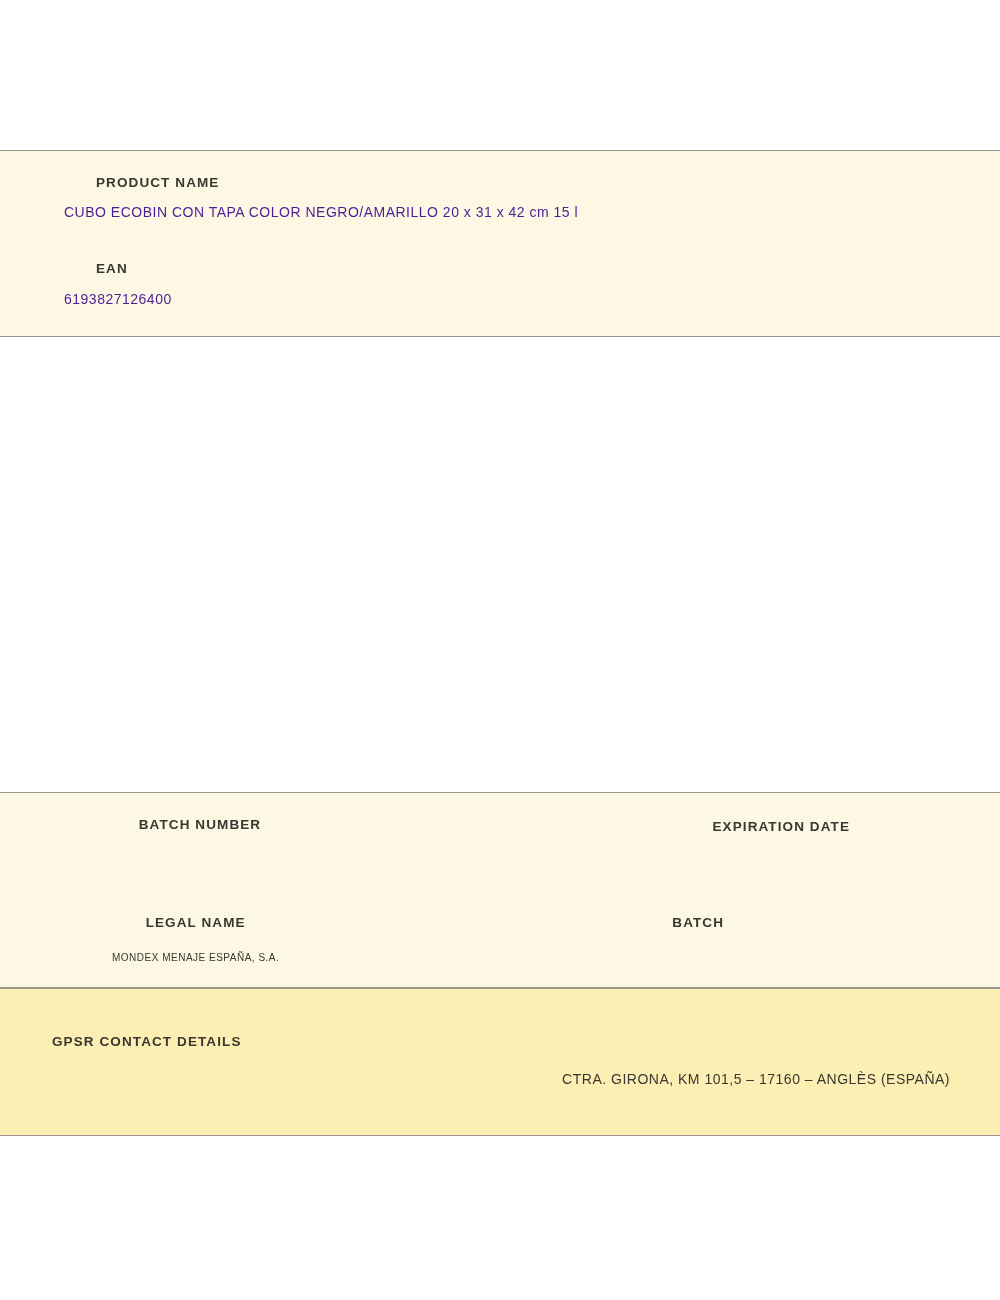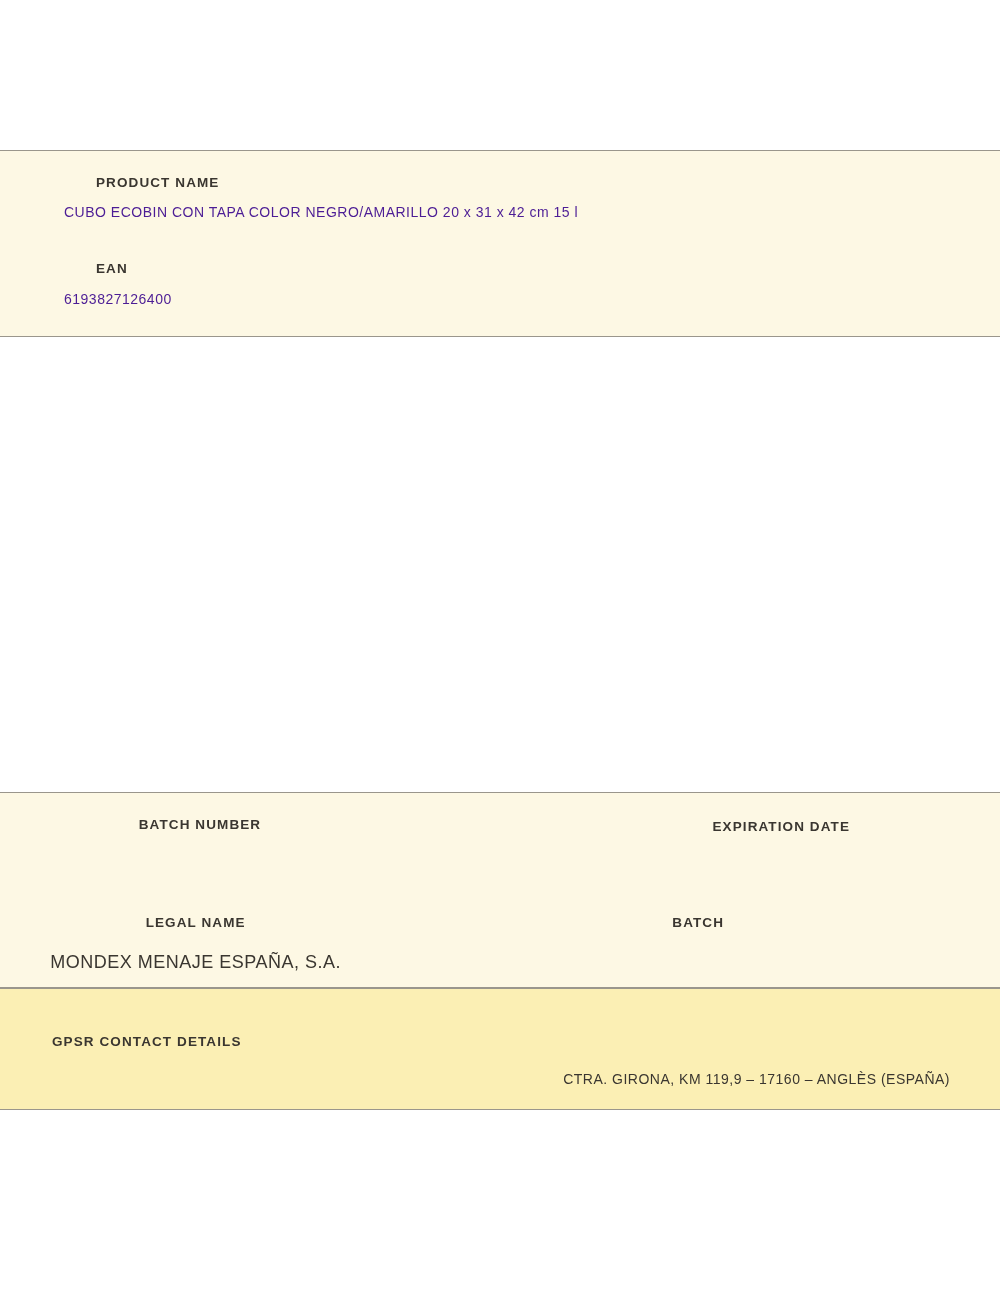--- a/index.html
+++ b/index.html
@@ -118,32 +118,32 @@
     width: 330px;
     text-align: right;
   }
   .center-label {
     font-size: 13.5px;
     font-weight: bold;
     letter-spacing: 1.1px;
     margin: 0 0 22px 0;
   }
   .center-value {
-    font-size: 18px;
+    font-size: 10px;
     letter-spacing: 0.5px;
     margin: 0;
   }
 
   
   .gpsr-block {
     position: absolute;
     left: 0;
     top: 988px;
     width: 1000px;
-    height: 122px;
+    height: 148px;
     background: #fbefb4;
     border-top: 1px solid #9a968c;
     border-bottom: 1px solid #9a968c;
     box-sizing: border-box;
   }
   .gpsr-label {
     position: absolute;
     left: 52px;
     top: 45px;
     font-size: 13.5px;
@@ -208,18 +208,18 @@
         <p class="center-value">MONDEX MENAJE ESPAÑA, S.A.</p>
       </div>
       <div class="col-origin">
         <p class="center-label">BATCH</p>
       </div>
     </div>
   </section>
 
   <section class="gpsr-block">
     <p class="gpsr-label">GPSR CONTACT DETAILS</p>
-    <p class="gpsr-value">CTRA. GIRONA, KM 119,9 – 17160 – ANGLÈS (ESPAÑA)</p>
+    <p class="gpsr-value">CTRA. GIRONA, KM 101,5 – 17160 – ANGLÈS (ESPAÑA)</p>
   </section>
 
   <div class="bottom-empty"></div>
 
 </div>
 
 </body></html>

